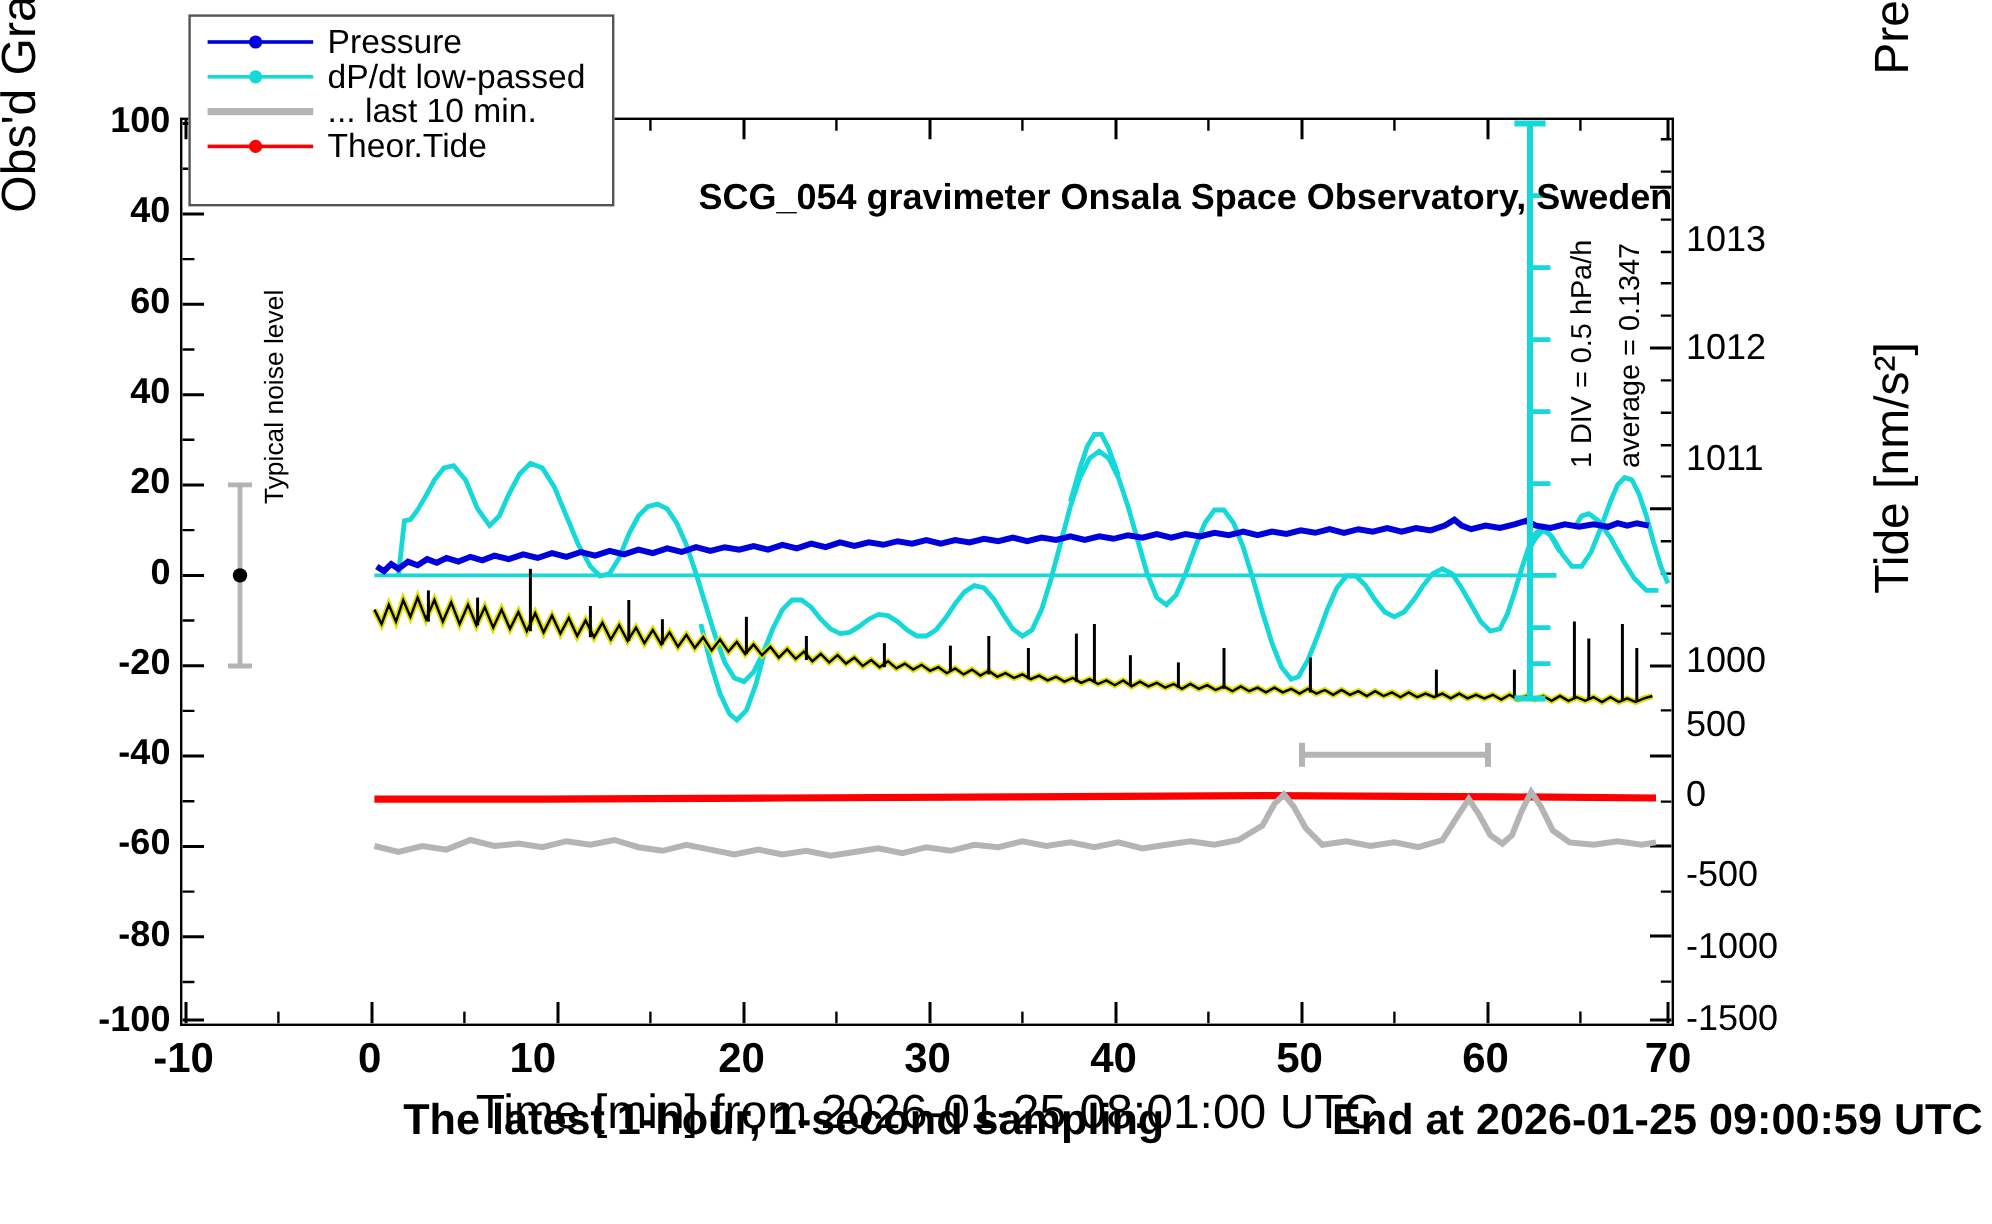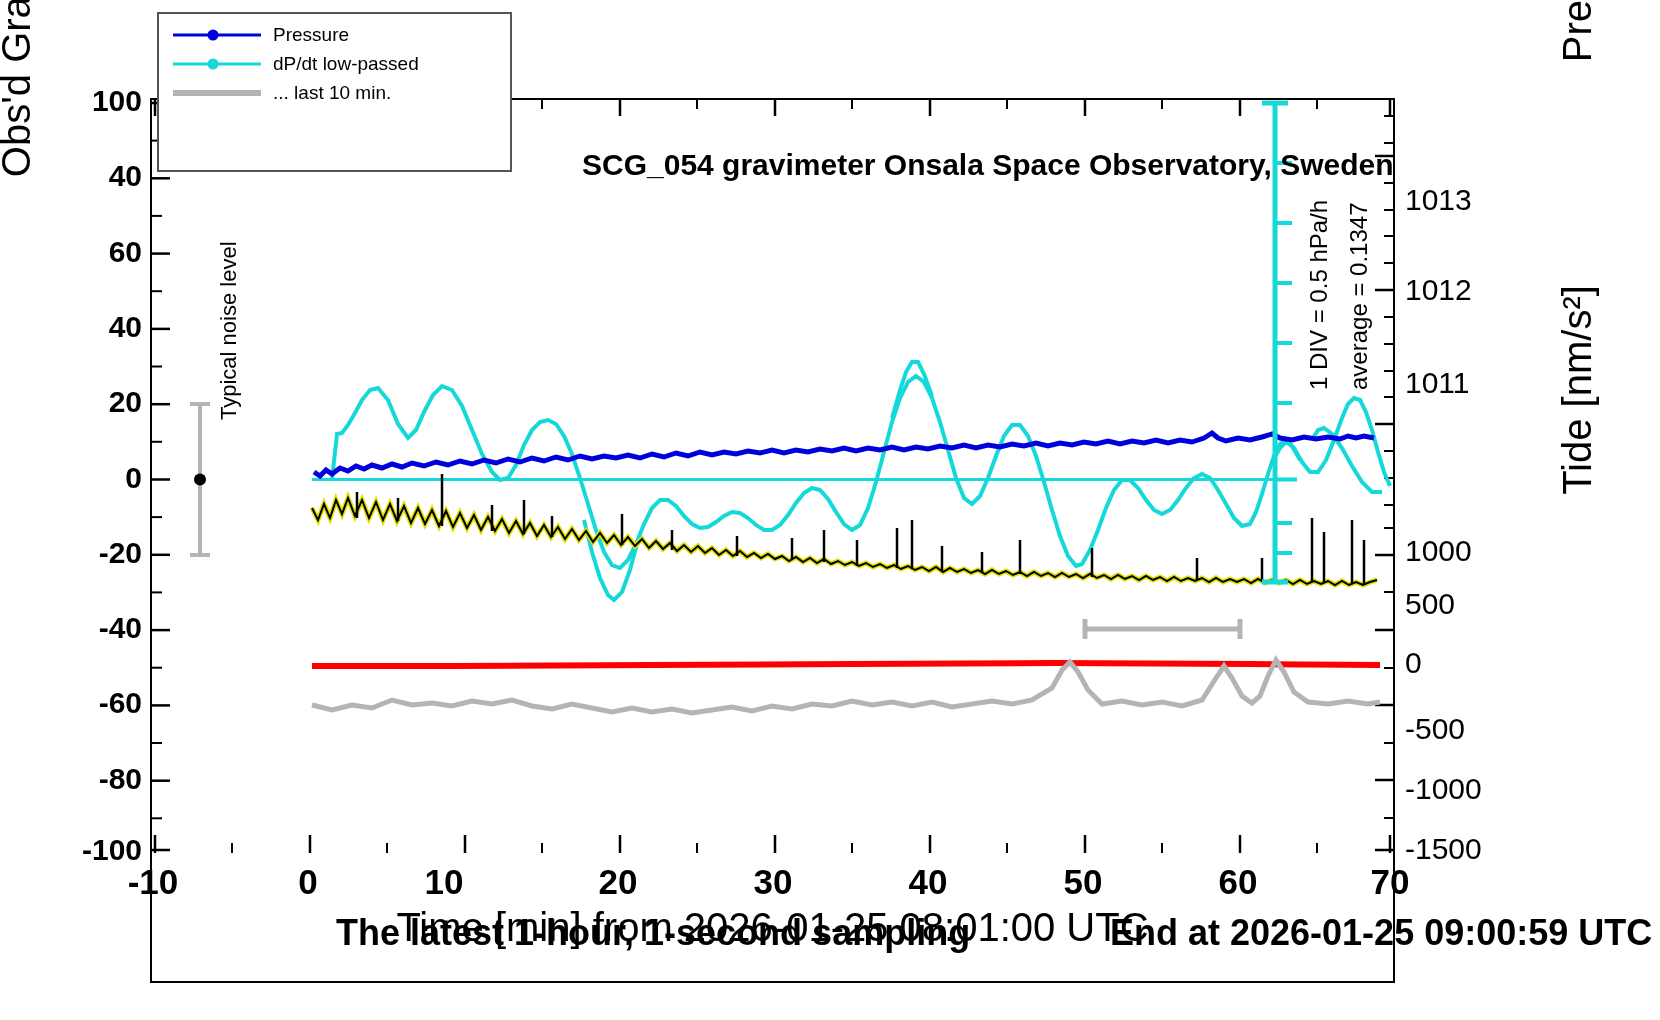--- a/index.html
+++ b/index.html
@@ -1,19 +1,19 @@
 <!DOCTYPE html>
 <html><head>
 <meta charset="utf-8">
 <style>
   html,body{margin:0;padding:0;background:#fff;}
   body{width:1660px;height:1020px;position:relative;overflow:hidden;
        font-family:"Liberation Sans","DejaVu Sans",sans-serif;color:#000;}
   .abs{position:absolute;}
-  #plot-frame{position:absolute;left:150px;top:98px;width:1245px;height:885px;
+  #plot-frame{position:absolute;left:150px;top:98px;width:1245px;height:757px;
               border:2px solid #000;box-sizing:border-box;background:#fff;}
   svg{display:block;}
   .ytick-label{position:absolute;right:0;transform:translateY(-50%);
                font-size:30px;text-align:right;white-space:nowrap;}
   .xtick-label{position:absolute;top:0;transform:translateX(-50%);
                font-size:35px;white-space:nowrap;font-weight:bold;}
   .rtick-label{position:absolute;left:0;transform:translateY(-50%);
                font-size:30px;white-space:nowrap;}
   #y-axis-title{position:absolute;left:-6px;top:200px;width:420px;
                 transform:rotate(-90deg);transform-origin:0 0;
@@ -27,21 +27,21 @@
                 transform:rotate(-90deg);transform-origin:0 0;
                 font-size:40px;text-align:center;white-space:nowrap;}
   #legend{position:absolute;left:157px;top:12px;width:355px;height:160px;
           border:2px solid #555;background:#fff;box-sizing:border-box;
           padding:6px 0 0 0;z-index:12;}
   .legend-row{display:flex;align-items:center;height:29px;padding-left:14px;}
   .legend-key{width:88px;height:20px;position:relative;margin-right:12px;}
   .legend-line{position:absolute;left:0;top:50%;width:88px;transform:translateY(-50%);}
   .legend-dot{position:absolute;left:40px;top:50%;width:11px;height:11px;
               border-radius:50%;transform:translate(-50%,-50%);}
-  .legend-label{font-size:19px;line-height:27px;white-space:nowrap;}
+  .legend-label{font-size:28px;line-height:27px;white-space:nowrap;}
   #plot-title{position:absolute;left:430px;top:48px;font-size:30px;font-weight:bold;
               white-space:nowrap;z-index:11;}
   .corner-note{position:absolute;font-size:36px;font-weight:bold;white-space:nowrap;}
   #note-left{left:184px;top:812px;}
   #note-right{left:958px;top:812px;}
   .vlabel{position:absolute;font-size:24px;white-space:nowrap;
           transform-origin:0 0;transform:rotate(-90deg);}
   #noise-label{position:absolute;left:216px;top:420px;font-size:22px;
                white-space:nowrap;transform-origin:0 0;transform:rotate(-90deg);}
 </style>
@@ -346,20 +346,27 @@
       <span class="legend-dot" style="background:#15d8d8"></span>
     </span>
     <span class="legend-label">dP/dt low-passed</span>
   </div>
   <div class="legend-row">
     <span class="legend-key">
       <span class="legend-line" style="border-top:6px solid #b4b4b4"></span>
     </span>
     <span class="legend-label">... last 10 min.</span>
   </div>
+  <div class="legend-row">
+    <span class="legend-key">
+      <span class="legend-line" style="border-top:3px solid #ff0000"></span>
+      <span class="legend-dot" style="background:#ff0000"></span>
+    </span>
+    <span class="legend-label">Theor.Tide</span>
+  </div>
 </div>
 
 <div class="abs" style="left:0;top:0;width:142px;height:1020px;font-weight:bold;">
   <div class="ytick-label" style="top:101px">100</div>
   <div class="ytick-label" style="top:176px">40</div>
   <div class="ytick-label" style="top:252px">60</div>
   <div class="ytick-label" style="top:327px">40</div>
   <div class="ytick-label" style="top:402px">20</div>
   <div class="ytick-label" style="top:478px">0</div>
   <div class="ytick-label" style="top:553px">-20</div>

